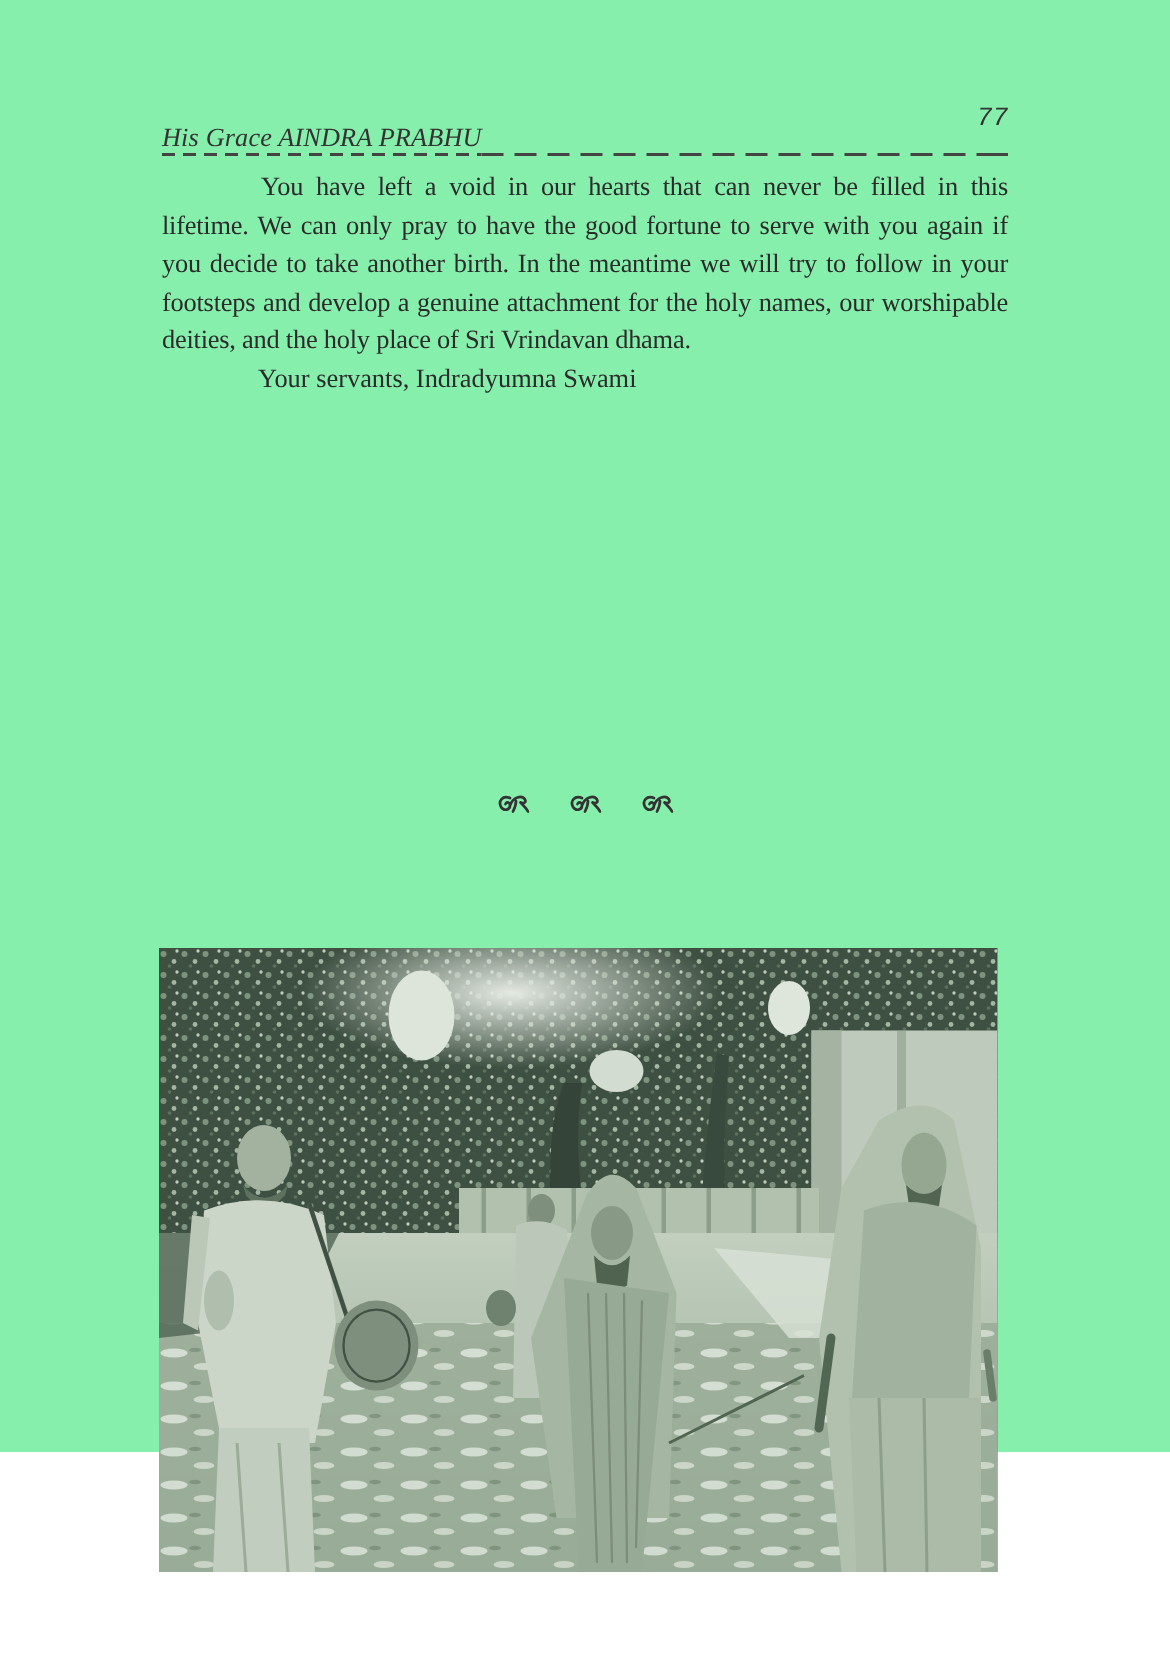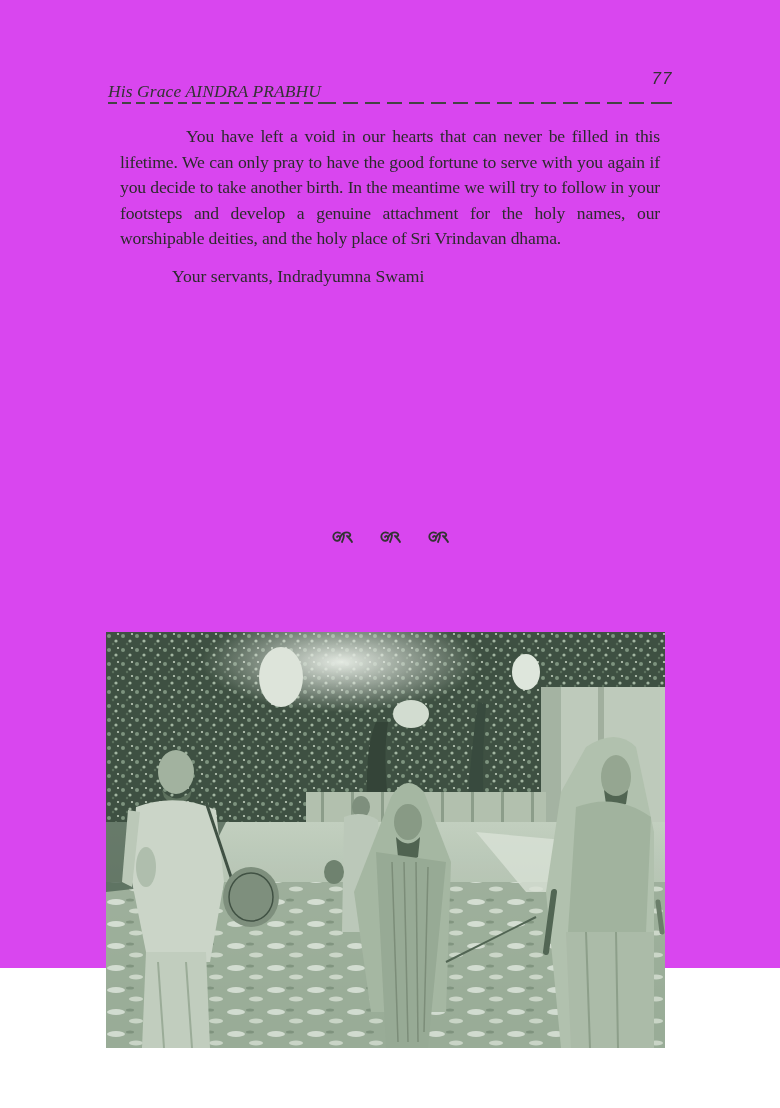--- a/index.html
+++ b/index.html
@@ -12,21 +12,21 @@
       height: 1108px;
       position: relative;
       overflow: hidden;
       font-family: "Liberation Serif", "DejaVu Serif", serif;
       color: #2a2a2a;
     }
     .page {
       position: absolute;
       left: 0; top: 0;
       width: 780px; height: 968px;
-      background: #d946ef;
+      background: #86efac;
     }
     .running-header {
       position: absolute;
       left: 108px;
       top: 78px;
       width: 564px;
       height: 26px;
       display: flex;
       align-items: flex-end;
       font-style: italic;
@@ -61,21 +61,21 @@
     .body-text {
       position: absolute;
       left: 108px;
       top: 112px;
       width: 564px;
       font-size: 17.6px;
       line-height: 25.6px;
       color: #2b2b2b;
     }
     .para {
-      margin: 12px;
+      margin: 0;
       text-align: justify;
       text-indent: 66px;
       hyphens: none;
     }
     .para.tight {
       letter-spacing: -0.15px;
     }
     .para.loose {
       word-spacing: 2px;
     }

